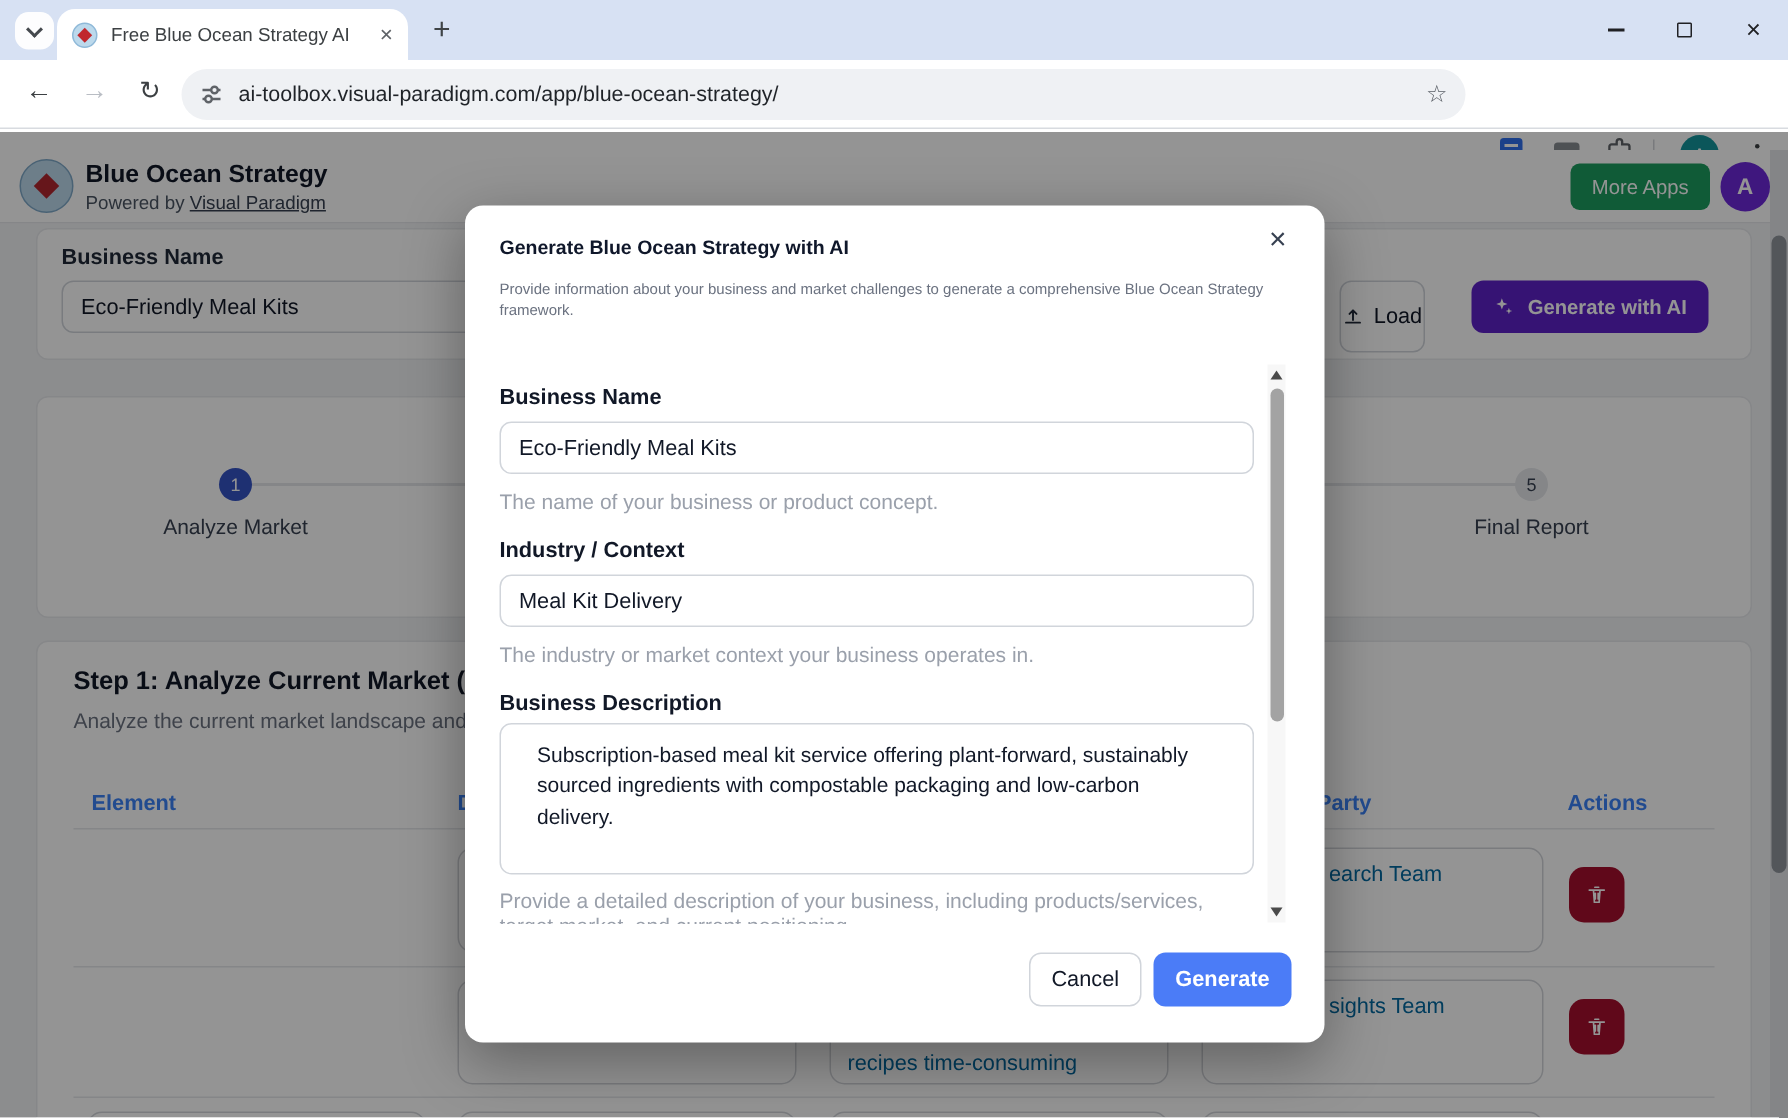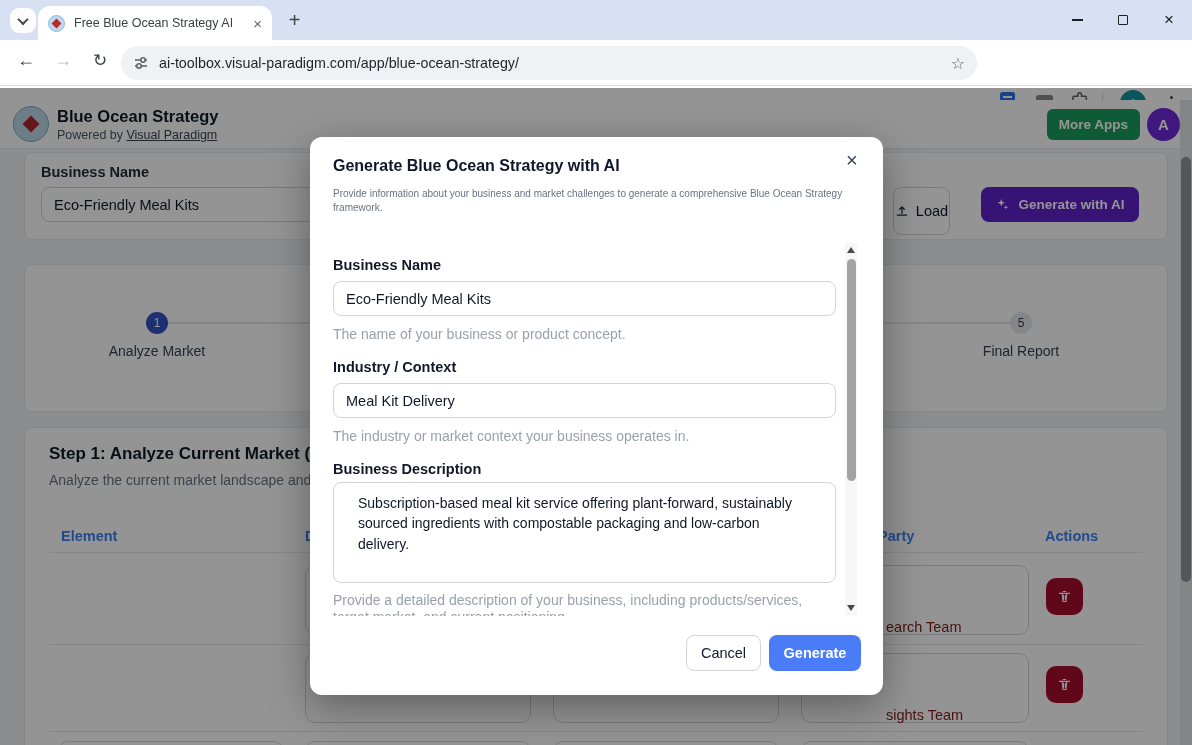--- a/index.html
+++ b/index.html
@@ -39,51 +39,51 @@
   .kebab i { width:3px; height:3px; border-radius:50%; background:#3c4043; }
 
   
   .app { position:absolute; top:100px; left:0; width:1192px; height:657px; background:#f2f3f5; }
   .app-header { position:absolute; top:0; left:0; width:1192px; height:49px; background:#fff; border-bottom:1px solid #e5e7eb; }
   .vp-logo { position:absolute; left:13px; top:6px; width:36px; height:36px; border-radius:50%; background:#bcd9ec; border:1px solid #7fa9c9; }
   .vp-logo i { position:absolute; left:11px; top:11px; width:12px; height:12px; background:#b02730; transform:rotate(45deg); }
   .app-title { position:absolute; left:57px; top:7px; font-size:16.5px; font-weight:bold; color:#111827; }
   .powered { position:absolute; left:57px; top:28px; font-size:12.5px; color:#4b5563; }
   .powered a { color:#374151; text-decoration:underline; cursor:pointer; }
-  .more-apps { position:absolute; left:1047px; top:9px; width:93px; height:31px; border-radius:6px; background:var(--accent-green); color:#fff; font-size:13.5px; font-weight:bold; display:flex; align-items:center; justify-content:center; cursor:pointer; }
+  .more-apps { position:absolute; left:1047px; top:9px; width:93px; height:31px; border-radius:6px; background:var(--accent-green); color:#fff; font-size:13.5px; font-weight:normal; display:flex; align-items:center; justify-content:center; cursor:pointer; }
   .app-avatar { position:absolute; left:1147px; top:8px; width:33px; height:33px; border-radius:50%; background:var(--avatar-purple); color:#fff; font-size:15px; font-weight:bold; display:flex; align-items:center; justify-content:center; cursor:pointer; }
 
   .card { position:absolute; left:24px; width:1144px; background:#fff; border:1px solid #e7e9ec; border-radius:8px; }
   .field-label { font-size:14.5px; font-weight:bold; color:#1f2937; }
   .tbox { background:#fff; border:1px solid #d1d5db; border-radius:8px; font-size:14.5px; color:#111827; display:flex; align-items:center; padding:0 12px; }
 
   .btn-outline { background:#fff; border:1px solid #d1d5db; border-radius:8px; font-size:14.5px; color:#111827; display:flex; align-items:center; justify-content:center; gap:7px; cursor:pointer; }
   .btn-purple { background:var(--accent-purple); border-radius:8px; font-size:13.5px; font-weight:bold; color:#fff; display:flex; align-items:center; justify-content:center; gap:8px; cursor:pointer; }
 
   .step-circle { position:absolute; width:22px; height:22px; border-radius:50%; font-size:12px; display:flex; align-items:center; justify-content:center; }
   .step-line { position:absolute; height:2px; background:#e5e7eb; }
   .step-label { position:absolute; width:120px; text-align:center; font-size:14px; color:#374151; }
 
   .sec-heading { position:absolute; font-size:17px; font-weight:bold; color:#111827; white-space:nowrap; }
   .sec-sub { position:absolute; font-size:14px; color:#6b7280; white-space:nowrap; }
   .th { position:absolute; font-size:14.5px; font-weight:bold; color:#3b82f6; white-space:nowrap; }
   .cellbox { position:absolute; width:226px; height:70px; background:#fff; border:1px solid #d2d5da; border-radius:10px; font-size:14.5px; color:#111827; padding:10px 12px; }
   .hr { position:absolute; left:24px; right:24px; height:1px; background:#e5e7eb; }
-  .frag { position:absolute; font-size:14.5px; color:#7f1d1d; white-space:nowrap;margin-top:44px; }
+  .frag { position:absolute; font-size:14.5px; color:#0369a1; white-space:nowrap; }
   .trash-btn { position:absolute; width:37px; height:37px; border-radius:10px; background:var(--danger-red); display:flex; align-items:center; justify-content:center; cursor:pointer; }
 
   .page-scrollbar { position:absolute; right:0; top:0; width:12px; height:657px; background:#e3e5e9; }
   .page-thumb { position:absolute; left:1px; top:57px; width:10px; height:425px; background:#8f949b; border-radius:6px; }
 
   .dim { position:absolute; top:88px; left:0; width:1192px; height:657px; background:rgba(0,0,0,0.42); z-index:40; }
 
   
   .modal { position:absolute; left:310px; top:137px; width:573px; height:558px; background:#fff; border-radius:12px; z-index:100; box-shadow:0 12px 40px rgba(0,0,0,0.35); }
   .modal-close { position:absolute; left:536px; top:12px; font-size:20px; color:#374151; cursor:pointer; }
-  .modal-title { position:absolute; left:23px; top:20px; font-size:16px; font-weight:bold; color:#0f172a; }
+  .modal-title { position:absolute; left:23px; top:20px; font-size:13px; font-weight:bold; color:#0f172a; }
   .modal-sub { position:absolute; left:23px; top:50px; width:512px; font-size:10px; line-height:1.42; color:#6b7280; }
   .m-label { position:absolute; left:23px; font-size:14.5px; font-weight:bold; color:#111827; }
   .m-input { position:absolute; left:23px; width:503px; height:35px; }
   .m-helper { position:absolute; left:23px; font-size:14px; color:#9aa0ab; line-height:17px; }
   .m-textarea { position:absolute; left:23px; top:345px; width:503px; height:101px; background:#fff; border:1px solid #d1d5db; border-radius:8px; padding:10px 24px; font-size:14px; line-height:1.45; color:#111827; }
   .m-scrollbar { position:absolute; left:535px; top:106px; width:12px; height:372px; background:#f7f7f7; }
   .sb-up, .sb-down { position:absolute; left:2px; width:0; height:0; border-left:4px solid transparent; border-right:4px solid transparent; }
   .sb-up { top:4px; border-bottom:6px solid #4b4b4b; }
   .sb-down { bottom:4px; border-top:6px solid #4b4b4b; }
   .sb-thumb { position:absolute; left:1.5px; top:16px; width:9px; height:222px; background:#a3a3a3; border-radius:5px; }

